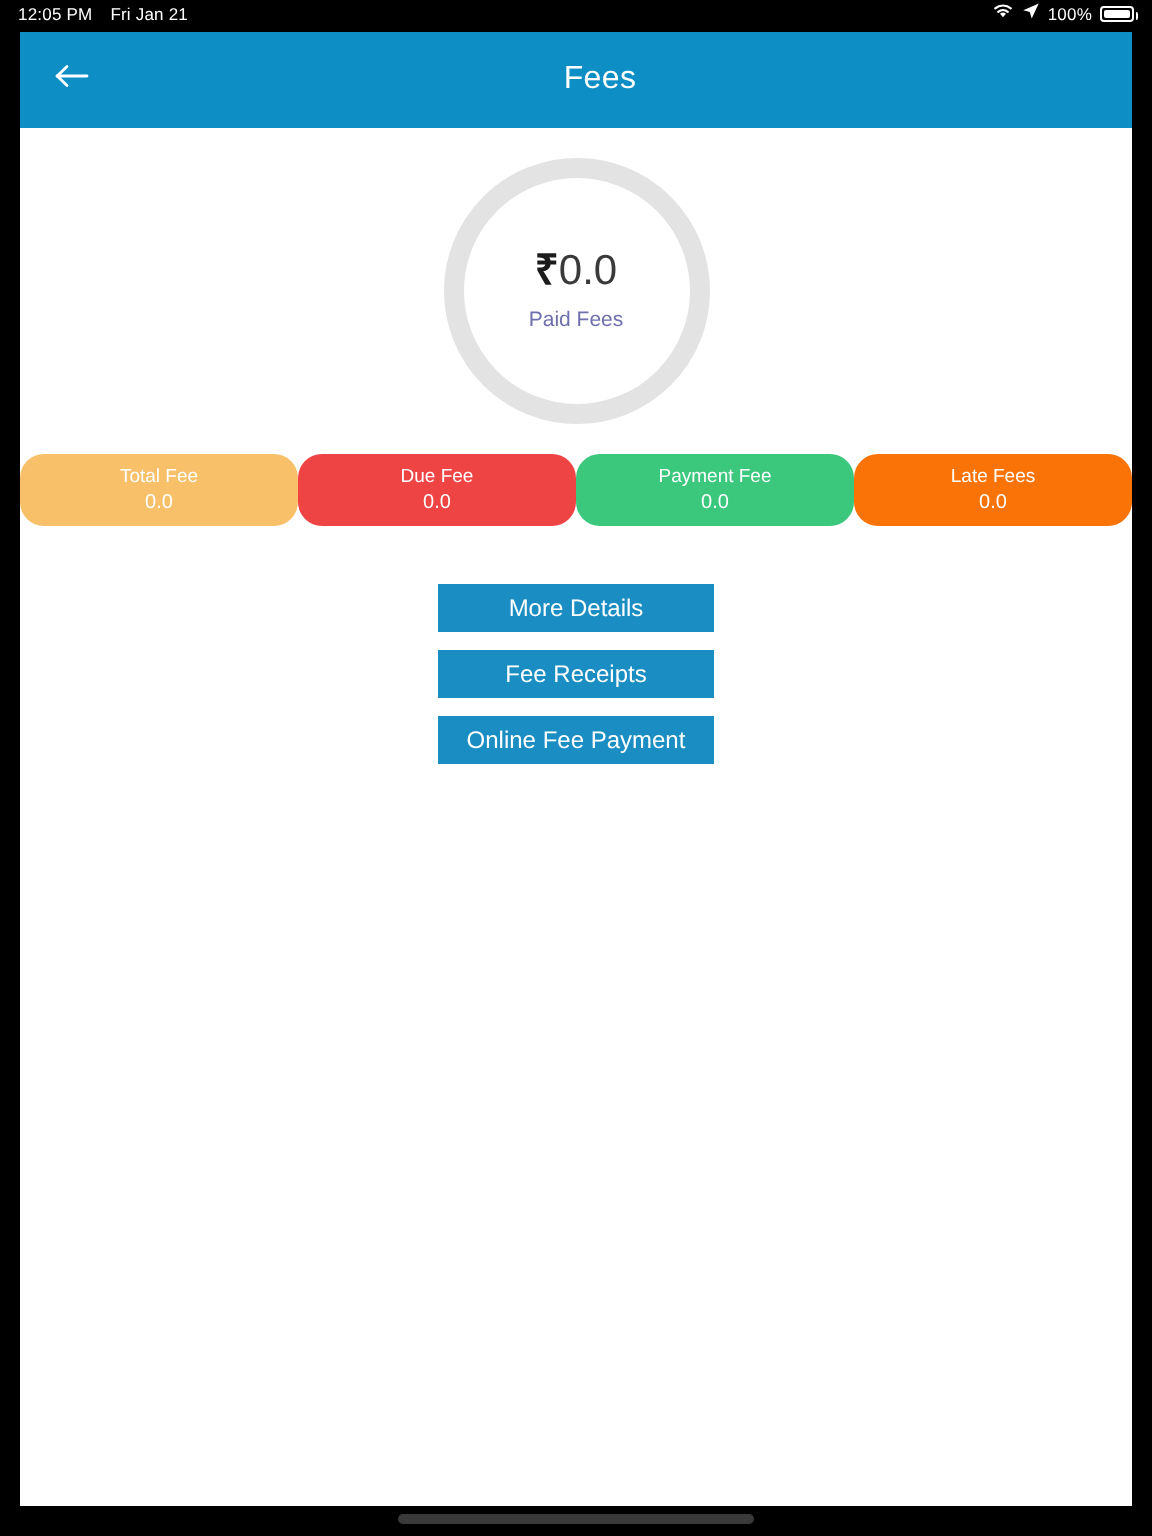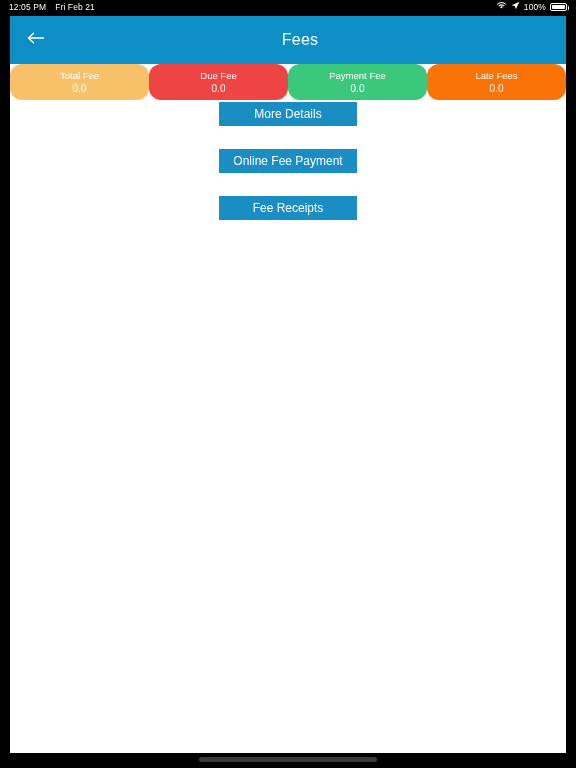--- a/index.html
+++ b/index.html
@@ -179,25 +179,25 @@
     font-size: 9.5px;
     line-height: 12px;
   }
   .summary-cell .s-value {
     font-size: 10px;
     line-height: 13px;
   }
 
   
   .actions {
-    padding-top: 2px;
+    padding-top: 29px;
     display: flex;
     flex-direction: column;
     align-items: center;
-    gap: 23px;
+    gap: 9px;
     background: #ffffff;
   }
   .action-btn {
     width: 138px;
     height: 24px;
     background: #1a8dc3;
     color: #ffffff;
     border: none;
     font-family: "Liberation Sans", sans-serif;
     font-size: 12px;
@@ -223,21 +223,21 @@
   }
 </style>
 </head>
 <body>
 
 <div class="device">
 
   <div class="statusbar">
     <div class="status-left">
       <span>12:05 PM</span>
-      <span>Fri Feb 21</span>
+      <span>Fri Jan 21</span>
     </div>
     <div class="status-right">
       <span class="wifi-icon">
         <svg width="11" height="9" viewBox="0 0 11 9">
           <path d="M5.5 7.6 L7.0 5.9 A2.3 2.3 0 0 0 4.0 5.9 Z" fill="#ffffff"></path>
           <path d="M1.6 3.2 A6 6 0 0 1 9.4 3.2" stroke="#ffffff" stroke-width="1.1" fill="none" stroke-linecap="round"></path>
           <path d="M3.1 4.9 A3.8 3.8 0 0 1 7.9 4.9" stroke="#ffffff" stroke-width="1.1" fill="none" stroke-linecap="round"></path>
         </svg>
       </span>
       <span class="loc-icon">
@@ -259,20 +259,26 @@
         <span>
           <svg width="18" height="14" viewBox="0 0 18 14">
             <path d="M1.5 7 H16.5" stroke="#ffffff" stroke-width="1.4" stroke-linecap="round"></path>
             <path d="M6.5 2.2 L1.6 7 L6.5 11.8" stroke="#ffffff" stroke-width="1.4" fill="none" stroke-linecap="round" stroke-linejoin="round"></path>
           </svg>
         </span>
       </div>
       <div class="nav-title">Fees</div>
     </div>
 
+    <div class="donut-area">
+      <div class="donut">
+        <div class="donut-amount"><span class="rupee">₹</span><span>0.0</span></div>
+        <div class="donut-label">Paid Fees</div>
+      </div>
+    </div>
 
     <div class="summary">
       <div class="summary-cell" style="background:#f9c06a">
         <span class="s-label">Total Fee</span>
         <span class="s-value">0.0</span>
       </div>
       <div class="summary-cell" style="background:#ef4444">
         <span class="s-label">Due Fee</span>
         <span class="s-value">0.0</span>
       </div>
@@ -281,21 +287,21 @@
         <span class="s-value">0.0</span>
       </div>
       <div class="summary-cell" style="background:#f97306">
         <span class="s-label">Late Fees</span>
         <span class="s-value">0.0</span>
       </div>
     </div>
 
     <div class="actions">
       <button class="action-btn">More Details</button>
+      <button class="action-btn">Fee Receipts</button>
       <button class="action-btn">Online Fee Payment</button>
-      <button class="action-btn">Fee Receipts</button>
     </div>
 
     <div class="filler"></div>
   </div>
 
   <div class="home-indicator"></div>
 </div>
 
 </body></html>

